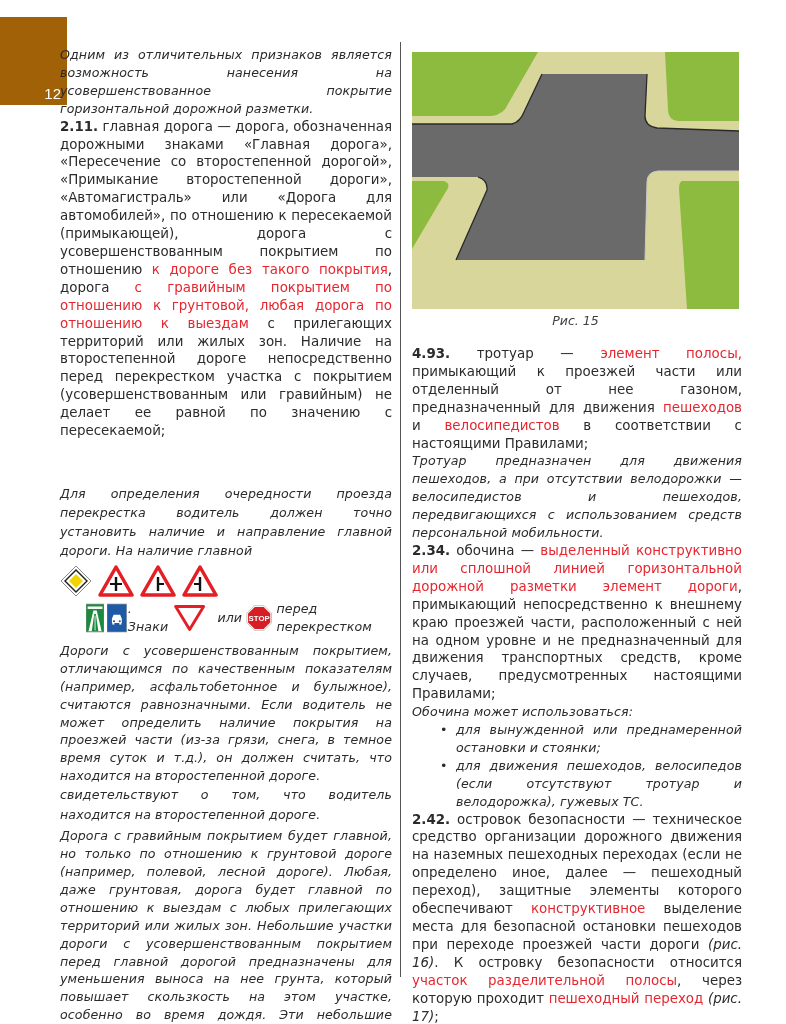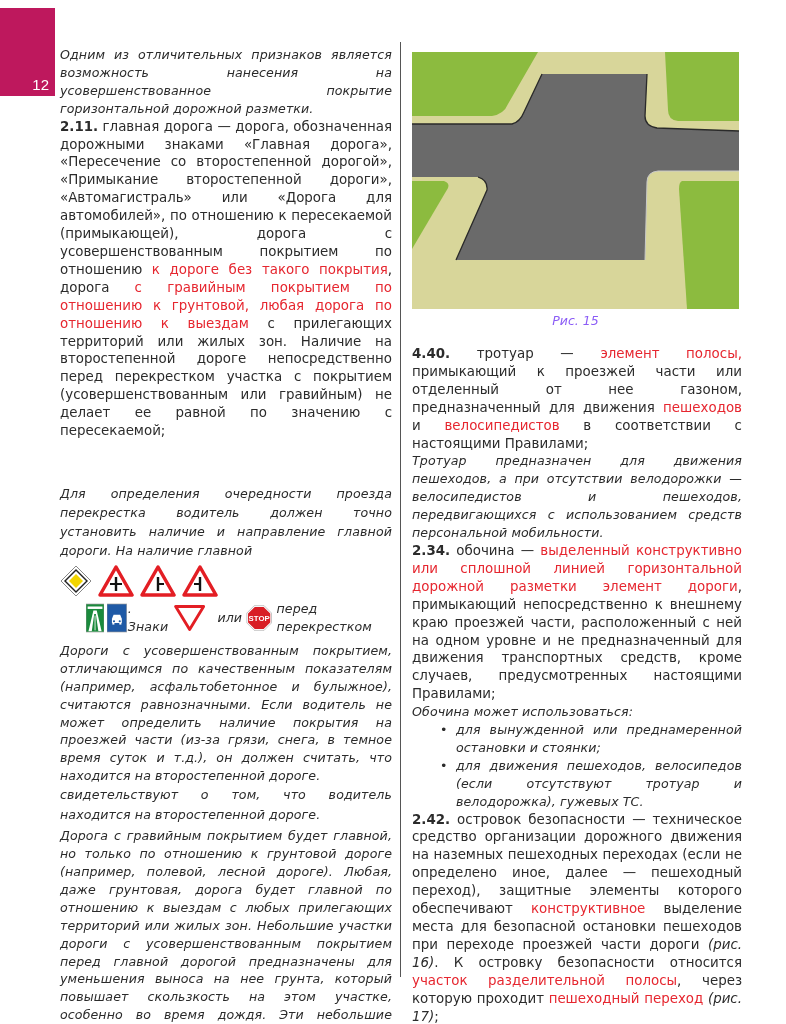--- a/index.html
+++ b/index.html
@@ -1,32 +1,32 @@
 <!DOCTYPE html>
 <html><head>
 <meta charset="utf-8">
 <style>
   html, body { margin:0; padding:0; background:#ffffff; }
   body { width:786px; height:1024px; position:relative; overflow:hidden;
          font-family:"DejaVu Sans", sans-serif; color:#2b2b2b; }
-  .page-tab { position:absolute; left:0; top:8px; width:55px; height:88px; background:#be185d; }
+  .page-tab { position:absolute; left:0; top:17px; width:55px; height:88px; background:#a16207;padding-left:12px; }
   .page-num { position:absolute; right:6px; bottom:3px; color:#fff; font-size:15px; font-family:"Liberation Sans", sans-serif; }
   .col { position:absolute; font-size:13.4px; line-height:17.9px; }
   .col-left { left:60px; top:46px; width:332px; }
   .col-right { left:412px; top:345px; width:330px; }
   .divider { position:absolute; left:400px; top:42px; width:1px; height:935px; background:#555; }
   p { margin:0; text-align:justify; }
   .it { font-style:italic; font-size:12.6px; letter-spacing:0.1px; }
   .red { color:#e6262f;margin-top:16px; }
   b.num { font-weight:bold; }
   .signs-line { display:flex; align-items:center; height:34px; margin:4px 0 2px 0; }
   .signs-line2 { display:flex; align-items:center; height:36px; margin:2px 0 6px 4px;padding-left:22px; }
   .sign { display:inline-block; margin-right:6px; }
   .fig { position:absolute; left:412px; top:52px; width:327px; height:257px; overflow:hidden; }
-  .fig-caption { position:absolute; left:412px; top:313px; width:327px; text-align:center; font-style:italic; font-size:12.5px; color:#8b5cf6; }
+  .fig-caption { position:absolute; left:412px; top:313px; width:327px; text-align:center; font-style:italic; font-size:12.5px; color:#404040; }
   ul.bullets { margin:0; padding:0 0 0 28px; list-style:none; }
   ul.bullets li { position:relative; padding-left:16px; text-align:justify; }
   ul.bullets li::before { content:"•"; position:absolute; left:0; top:0; font-style:normal; }
 </style>
 </head>
 <body>
 
 <div class="page-tab">
   <span class="page-num">12</span>
 </div>
@@ -111,21 +111,21 @@
     <path d="M0 72 H100 Q108 70 112 60 L130 22 H235 L233 64 Q233 74 245 76 L327 79 V119 H246 Q235 120 235 130 L233 208 H44 L75 138 Q76 128 66 125 H0 Z" fill="#6a6a6a"></path>
     <path d="M130 22 L112 60 Q108 70 100 72 H0" fill="none" stroke="#2a2a2a" stroke-width="1.3"></path>
     <path d="M235 22 L233 64 Q233 74 245 76 L327 79" fill="none" stroke="#2a2a2a" stroke-width="1.3"></path>
     <path d="M44 208 L75 138 Q76 128 66 125" fill="none" stroke="#2a2a2a" stroke-width="1.3"></path>
     <path d="M233 208 L235 130 Q235 120 246 119 H327" fill="none" stroke="#c9c9c9" stroke-width="1"></path>
   </svg>
 </div>
 <div class="fig-caption">Рис. 15</div>
 
 <div class="col col-right">
-  <p><b class="num">4.40.</b><span> тротуар — </span><span class="red">элемент полосы,</span><span> примыкающий к проезжей части или отделенный от нее газоном, предназначенный для движения </span><span class="red">пешеходов</span><span> и </span><span class="red">велосипедистов</span><span> в соответствии с настоящими Правилами;</span></p>
+  <p><b class="num">4.93.</b><span> тротуар — </span><span class="red">элемент полосы,</span><span> примыкающий к проезжей части или отделенный от нее газоном, предназначенный для движения </span><span class="red">пешеходов</span><span> и </span><span class="red">велосипедистов</span><span> в соответствии с настоящими Правилами;</span></p>
 
   <p class="it">Тротуар предназначен для движения пешеходов, а при отсутствии велодорожки — велосипедистов и пешеходов, передвигающихся с использованием средств персональной мобильности.</p>
 
   <p><b class="num">2.34.</b><span> обочина — </span><span class="red">выделенный конструктивно или сплошной линией горизонтальной дорожной разметки элемент дороги</span><span>, примыкающий непосредственно к внешнему краю проезжей части, расположенный с ней на одном уровне и не предназначенный для движения транспортных средств, кроме случаев, предусмотренных настоящими Правилами;</span></p>
 
   <p class="it">Обочина может использоваться:</p>
   <ul class="bullets it">
     <li>для вынужденной или преднамеренной остановки и стоянки;</li>
     <li>для движения пешеходов, велосипедов (если отсутствуют тротуар и велодорожка), гужевых ТС.</li>
   </ul>

